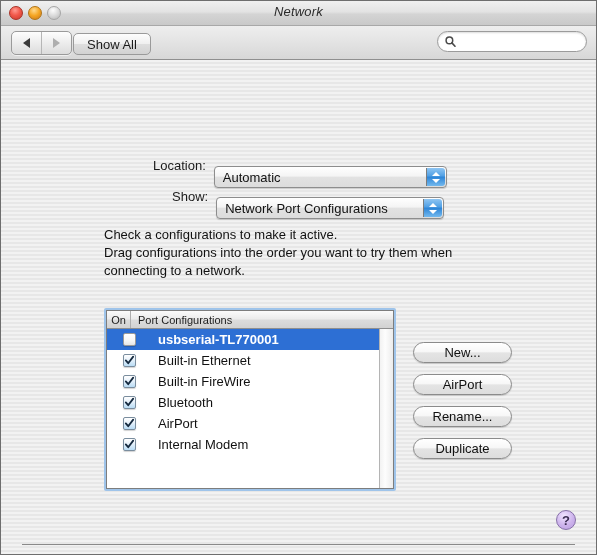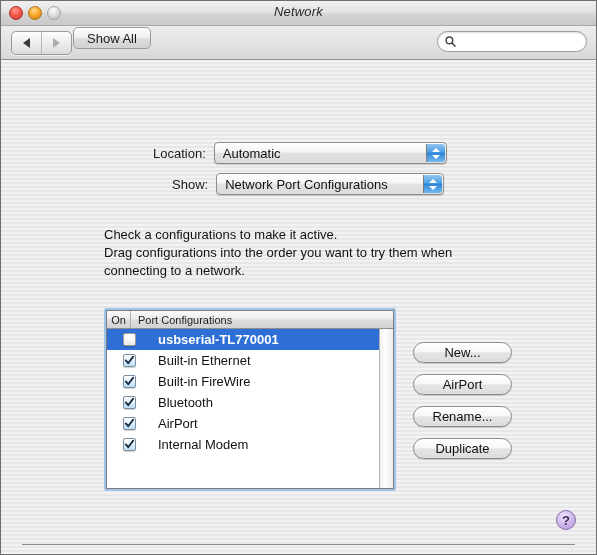--- a/index.html
+++ b/index.html
@@ -97,21 +97,21 @@
   }
   .tri-right {
     width: 0; height: 0;
     border-top: 5px solid transparent;
     border-bottom: 5px solid transparent;
     border-left: 7px solid #aeaeae;
   }
   .showall {
     position: absolute;
     left: 72px;
-    top: 1px;
+    top: 7px;
     height: 22px;
     padding: 0 13px;
     display: flex;
     align-items: center;
     font-size: 13px;
     color: #1c1c1c;
     border: 1px solid #9a9a9a;
     border-radius: 5px;
     background: linear-gradient(to bottom, #fdfdfd 0%, #f0f0f0 48%, #dedede 52%, #d2d2d2 100%);
     box-sizing: border-box;
@@ -167,20 +167,21 @@
   .popup {
     position: relative;
     height: 22px;
     border: 1px solid #8d8d8d;
     border-radius: 4px;
     background: linear-gradient(to bottom, #ffffff 0%, #f4f4f4 46%, #e2e2e2 50%, #dcdcdc 100%);
     box-sizing: border-box;
     display: flex;
     align-items: center;
     box-shadow: 0 1px 1px rgba(0,0,0,0.16);
+    margin-top: 24px;
   }
   .popup .pv {
     font-size: 13px;
     color: #111;
     padding-left: 8px;
     white-space: nowrap;
   }
   .popup .arrows {
     position: absolute;
     right: 1px; top: 1px; bottom: 1px;

